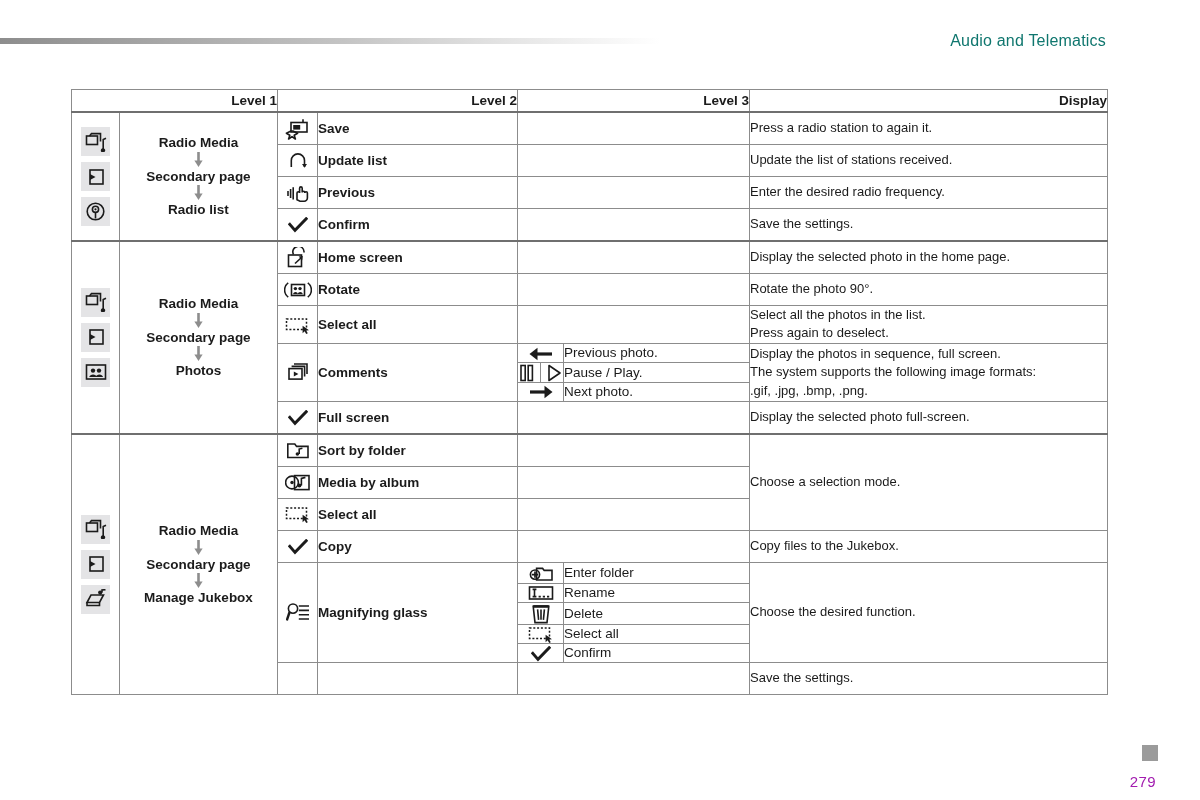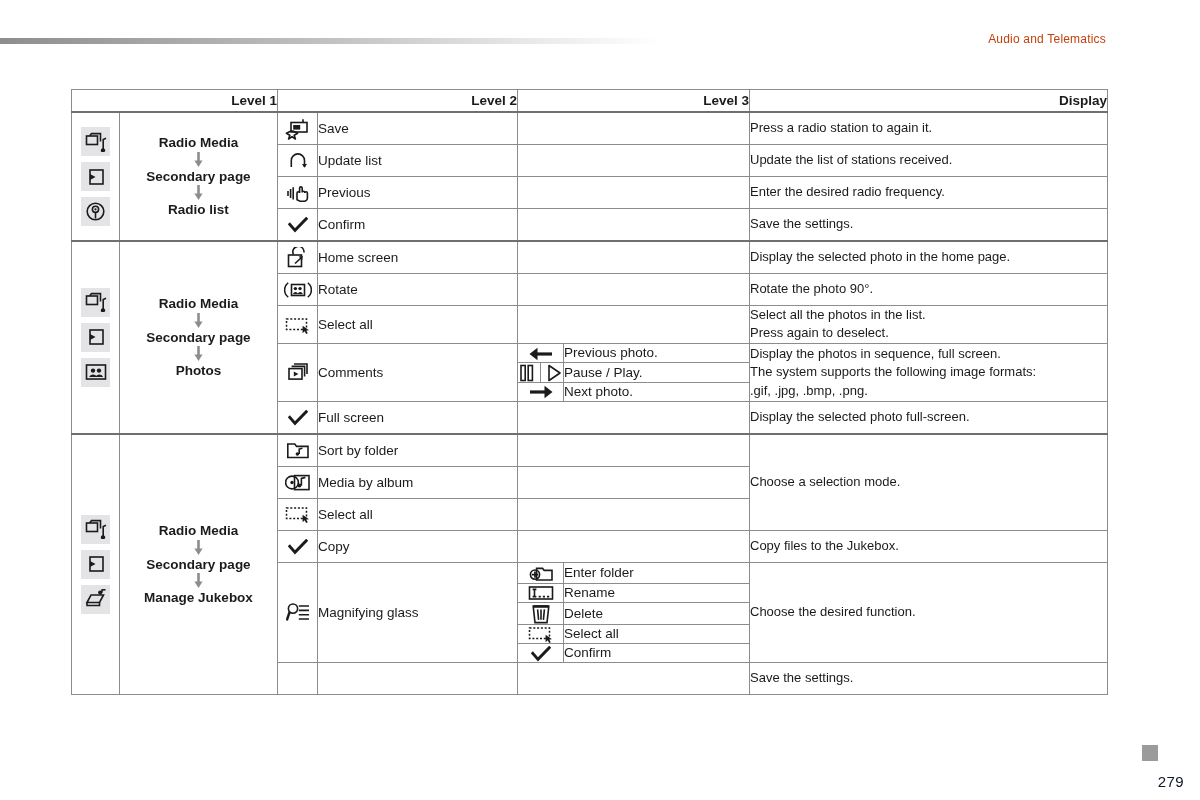--- a/index.html
+++ b/index.html
@@ -22,41 +22,41 @@
     left: 0;
     top: 38px;
     width: 660px;
     height: 6px;
     background: linear-gradient(to right, #8d8d8d 0%, #9a9a9a 12%, #c4c4c4 52%, #e8e8e8 80%, #ffffff 100%);
   }
   .header-title {
     position: absolute;
     right: 94px;
     top: 32px;
-    font-size: 12px;
-    color: #c2410c;
+    font-size: 16px;
+    color: #0f766e;
     letter-spacing: 0.2px;
     white-space: nowrap;
   }
 
   
   .page-mark {
     position: absolute;
     right: 42px;
     bottom: 39px;
     width: 16px;
     height: 16px;
     background: #9b9b9b;
   }
   .page-number {
     position: absolute;
-    right: 16px;
+    right: 44px;
     bottom: 10px;
     font-size: 15px;
-    color: #0f172a;
+    color: #a21caf;
     letter-spacing: 0.4px;
   }
 
   
   .table-wrap {
     position: absolute;
     left: 71px;
     top: 89px;
     width: 1036px;
   }
@@ -125,21 +125,21 @@
   }
 
   
   td.l2-icon, td.l3-icon {
     text-align: center;
     padding: 4px 2px;
   }
   td.l2-icon svg, td.l3-icon svg { display: inline-block; vertical-align: middle; }
   td.l2-label {
     font-size: 13.5px;
-    font-weight: normal;
+    font-weight: bold;
     padding: 7px 0 7px 10px;
   }
   td.l3-label {
     font-size: 13.5px;
     font-weight: normal;
     padding: 7px 0 7px 10px;
   }
   td.comment {
     font-size: 13px;
     font-weight: normal;

